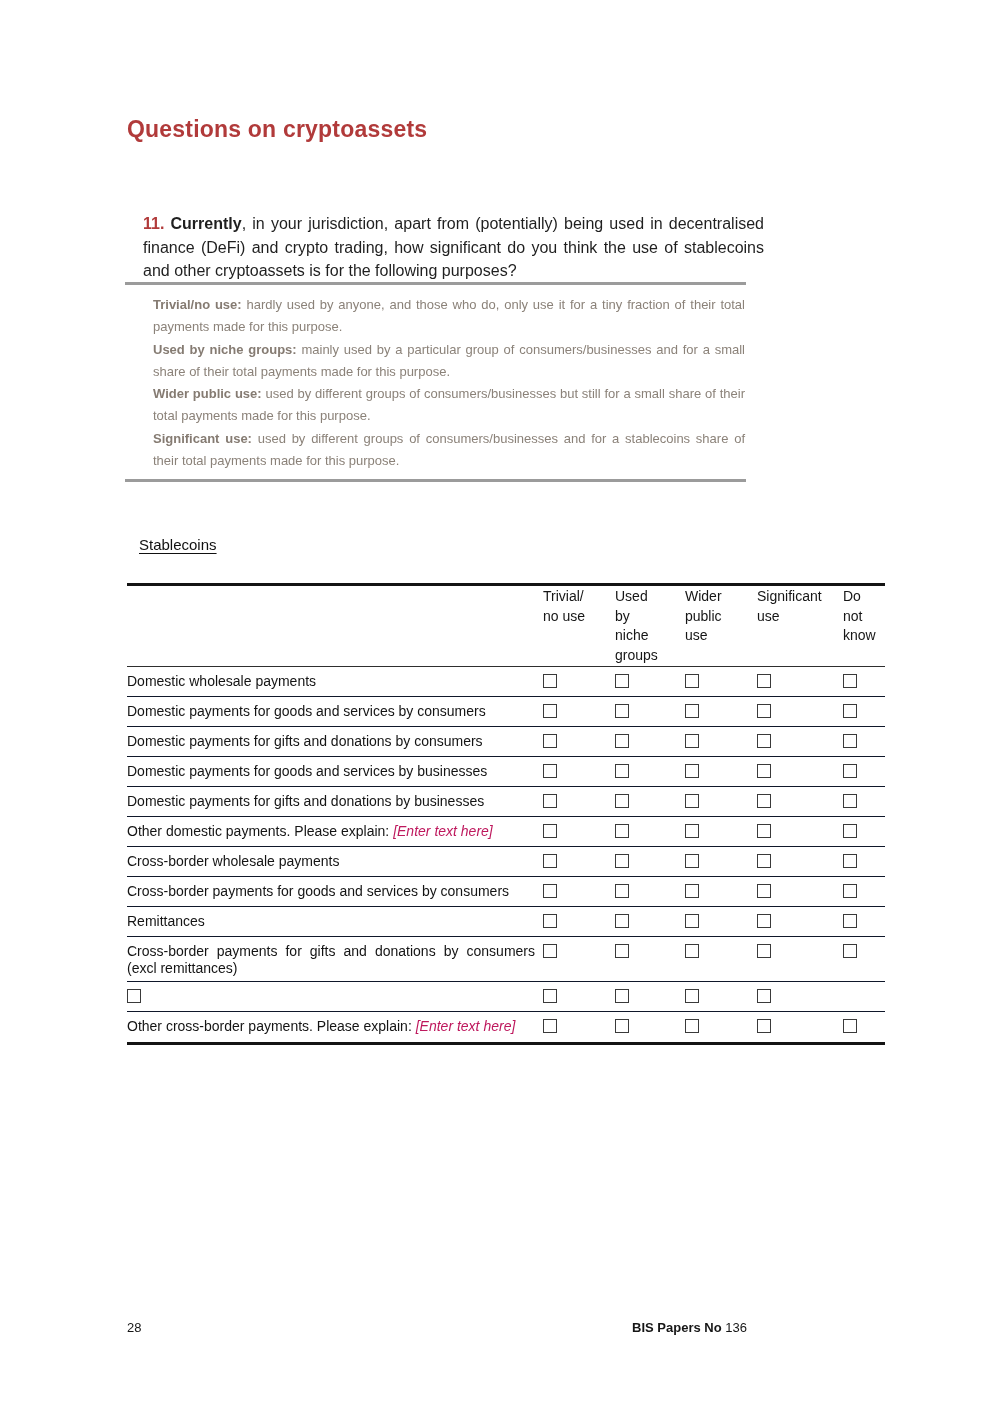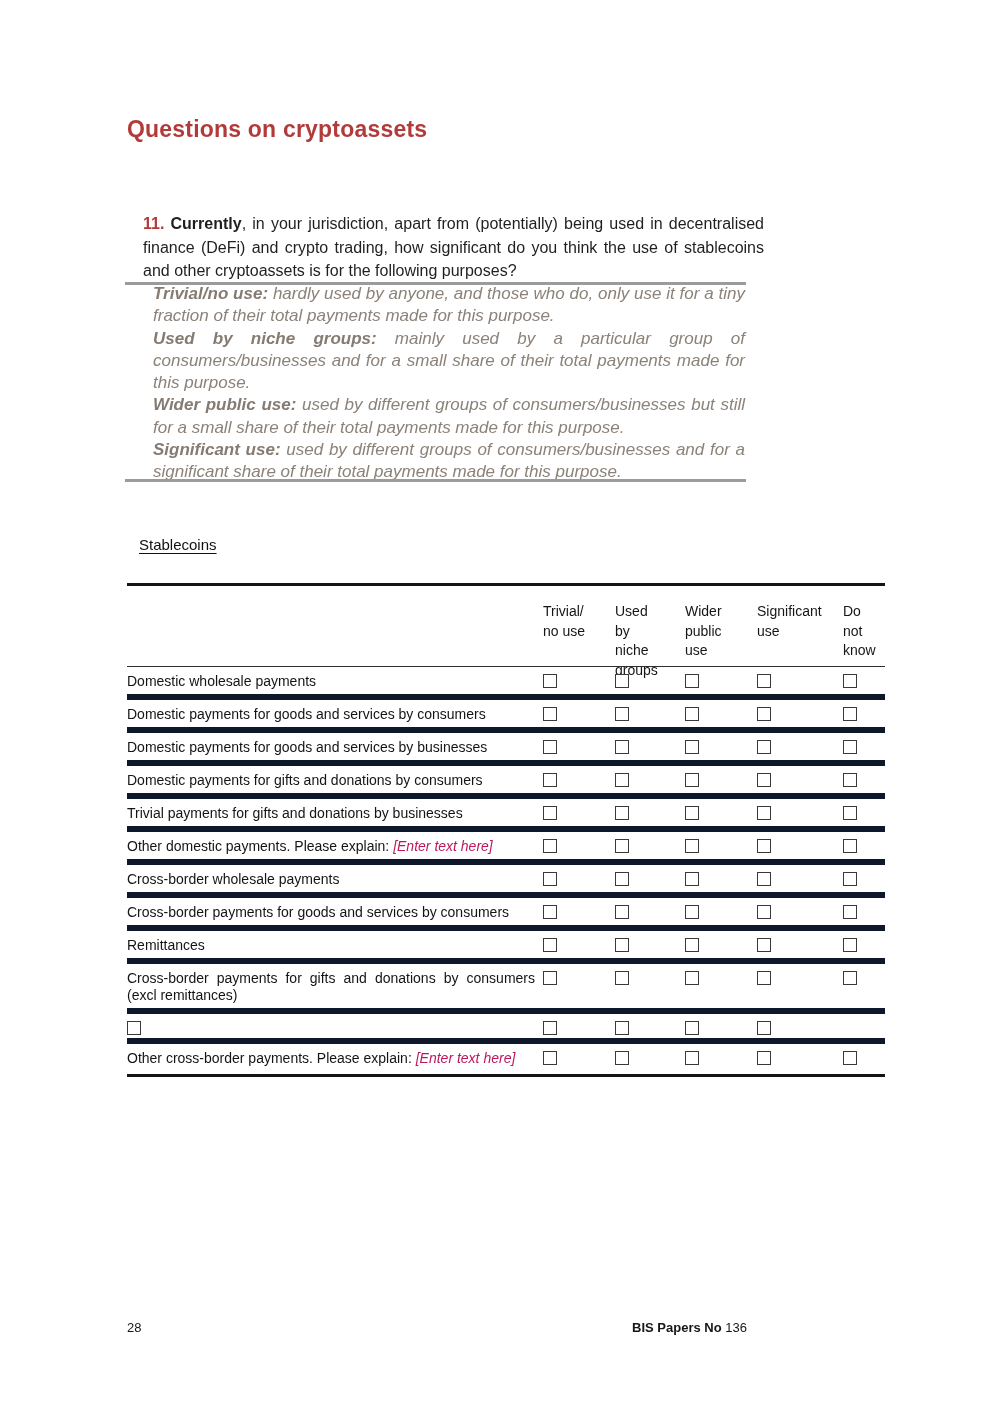--- a/index.html
+++ b/index.html
@@ -16,22 +16,22 @@
     font-size:16px;line-height:23.5px;text-align:justify;color:#1f1f1f;
   }
   .q-num{color:#b13a3a;font-weight:700;}
   .q-lead{font-weight:700;}
   .rule{
     position:absolute;left:125px;width:621px;height:3px;background:#9b9b9b;
   }
   .rule-top{top:282px;}
   .rule-bottom{top:479px;}
   .definitions{
-    position:absolute;left:153px;top:283px;width:592px;
-    font-size:17px;line-height:22.3px;font-style:italic;color:#8b8279;
+    position:absolute;left:153px;top:294px;width:592px;
+    font-size:13px;line-height:22.3px;color:#8b8279;
     text-align:justify;
   }
   .def-item{margin:0;}
   .def-term{font-weight:700;color:#857b72;}
   .section-heading{
     position:absolute;left:127px;top:524px;margin:12px;
     font-size:15px;font-weight:400;color:#111;text-decoration:underline;
     text-underline-offset:3px;
   }
   .table{
@@ -39,25 +39,25 @@
     border-top:3.5px solid #141414;border-bottom:3.5px solid #141414;
   }
   .thead,.t-row{
     display:grid;
     grid-template-columns:416px 72px 70px 72px 86px 42px;
   }
   .thead{
     height:81px;border-bottom:1px solid #2e2e2e;box-sizing:border-box;
   }
   .th{
-    padding-top:16px;font-size:14px;line-height:19.5px;color:#161616;
+    padding-top:1px;font-size:14px;line-height:19.5px;color:#161616;
     white-space:pre-line;
   }
   .t-row{
-    min-height:30px;border-bottom:6px solid #0f172a;box-sizing:border-box;
+    min-height:30px;border-bottom:1px solid #0f172a;box-sizing:border-box;
     align-items:start;
   }
   .t-row.tall{min-height:45px;}
   .t-row:last-child{border-bottom:none;}
   .t-label{
     padding:6px 8px 4px 0;font-size:14px;line-height:17px;color:#141414;
     text-align:justify;
   }
   .ph{color:#be185d;font-style:italic;}
   .t-cell{padding-top:7px;}
@@ -80,21 +80,21 @@
   <h1 class="page-title">Questions on cryptoassets</h1>
 
   <p class="question"><span class="q-num">11.</span><span class="q-lead"> Currently</span><span>, in your jurisdiction, apart from (potentially) being used in decentralised finance (DeFi) and crypto trading, how significant do you think the use of stablecoins and other cryptoassets is for the following purposes?</span></p>
 
   <div class="rule rule-top"></div>
 
   <div class="definitions" id="defs">
       <p class="def-item"><b class="def-term">Trivial/no use:</b><span> hardly used by anyone, and those who do, only use it for a tiny fraction of their total payments made for this purpose.</span></p>
       <p class="def-item"><b class="def-term">Used by niche groups:</b><span> mainly used by a particular group of consumers/businesses and for a small share of their total payments made for this purpose.</span></p>
       <p class="def-item"><b class="def-term">Wider public use:</b><span> used by different groups of consumers/businesses but still for a small share of their total payments made for this purpose.</span></p>
-      <p class="def-item"><b class="def-term">Significant use:</b><span> used by different groups of consumers/businesses and for a significant share of their total payments made for this purpose.</span></p>
+      <p class="def-item"><b class="def-term">Significant use:</b><span> used by different groups of consumers/businesses and for a stablecoins share of their total payments made for this purpose.</span></p>
     </div>
 
   <div class="rule rule-bottom"></div>
 
   <h2 class="section-heading">Stablecoins</h2>
 
   <div class="table">
     <div class="thead" id="thead">
         <div class="th"></div>
         <div class="th">Trivial/
@@ -143,57 +143,57 @@
             <div class="checkbox"></div>
           </div>
           <div class="t-cell">
             <div class="checkbox"></div>
           </div>
           <div class="t-cell">
             <div class="checkbox"></div>
           </div>
         </div>
         <div class="t-row">
+          <div class="t-label"><span>Domestic payments for gifts and donations by consumers</span></div>
+          <div class="t-cell">
+            <div class="checkbox"></div>
+          </div>
+          <div class="t-cell">
+            <div class="checkbox"></div>
+          </div>
+          <div class="t-cell">
+            <div class="checkbox"></div>
+          </div>
+          <div class="t-cell">
+            <div class="checkbox"></div>
+          </div>
+          <div class="t-cell">
+            <div class="checkbox"></div>
+          </div>
+        </div>
+        <div class="t-row">
           <div class="t-label"><span>Domestic payments for goods and services by businesses</span></div>
           <div class="t-cell">
             <div class="checkbox"></div>
           </div>
           <div class="t-cell">
             <div class="checkbox"></div>
           </div>
           <div class="t-cell">
             <div class="checkbox"></div>
           </div>
           <div class="t-cell">
             <div class="checkbox"></div>
           </div>
           <div class="t-cell">
             <div class="checkbox"></div>
           </div>
         </div>
         <div class="t-row">
-          <div class="t-label"><span>Domestic payments for gifts and donations by consumers</span></div>
-          <div class="t-cell">
-            <div class="checkbox"></div>
-          </div>
-          <div class="t-cell">
-            <div class="checkbox"></div>
-          </div>
-          <div class="t-cell">
-            <div class="checkbox"></div>
-          </div>
-          <div class="t-cell">
-            <div class="checkbox"></div>
-          </div>
-          <div class="t-cell">
-            <div class="checkbox"></div>
-          </div>
-        </div>
-        <div class="t-row">
-          <div class="t-label"><span>Trivial payments for gifts and donations by businesses</span></div>
+          <div class="t-label"><span>Domestic payments for gifts and donations by businesses</span></div>
           <div class="t-cell">
             <div class="checkbox"></div>
           </div>
           <div class="t-cell">
             <div class="checkbox"></div>
           </div>
           <div class="t-cell">
             <div class="checkbox"></div>
           </div>
           <div class="t-cell">

